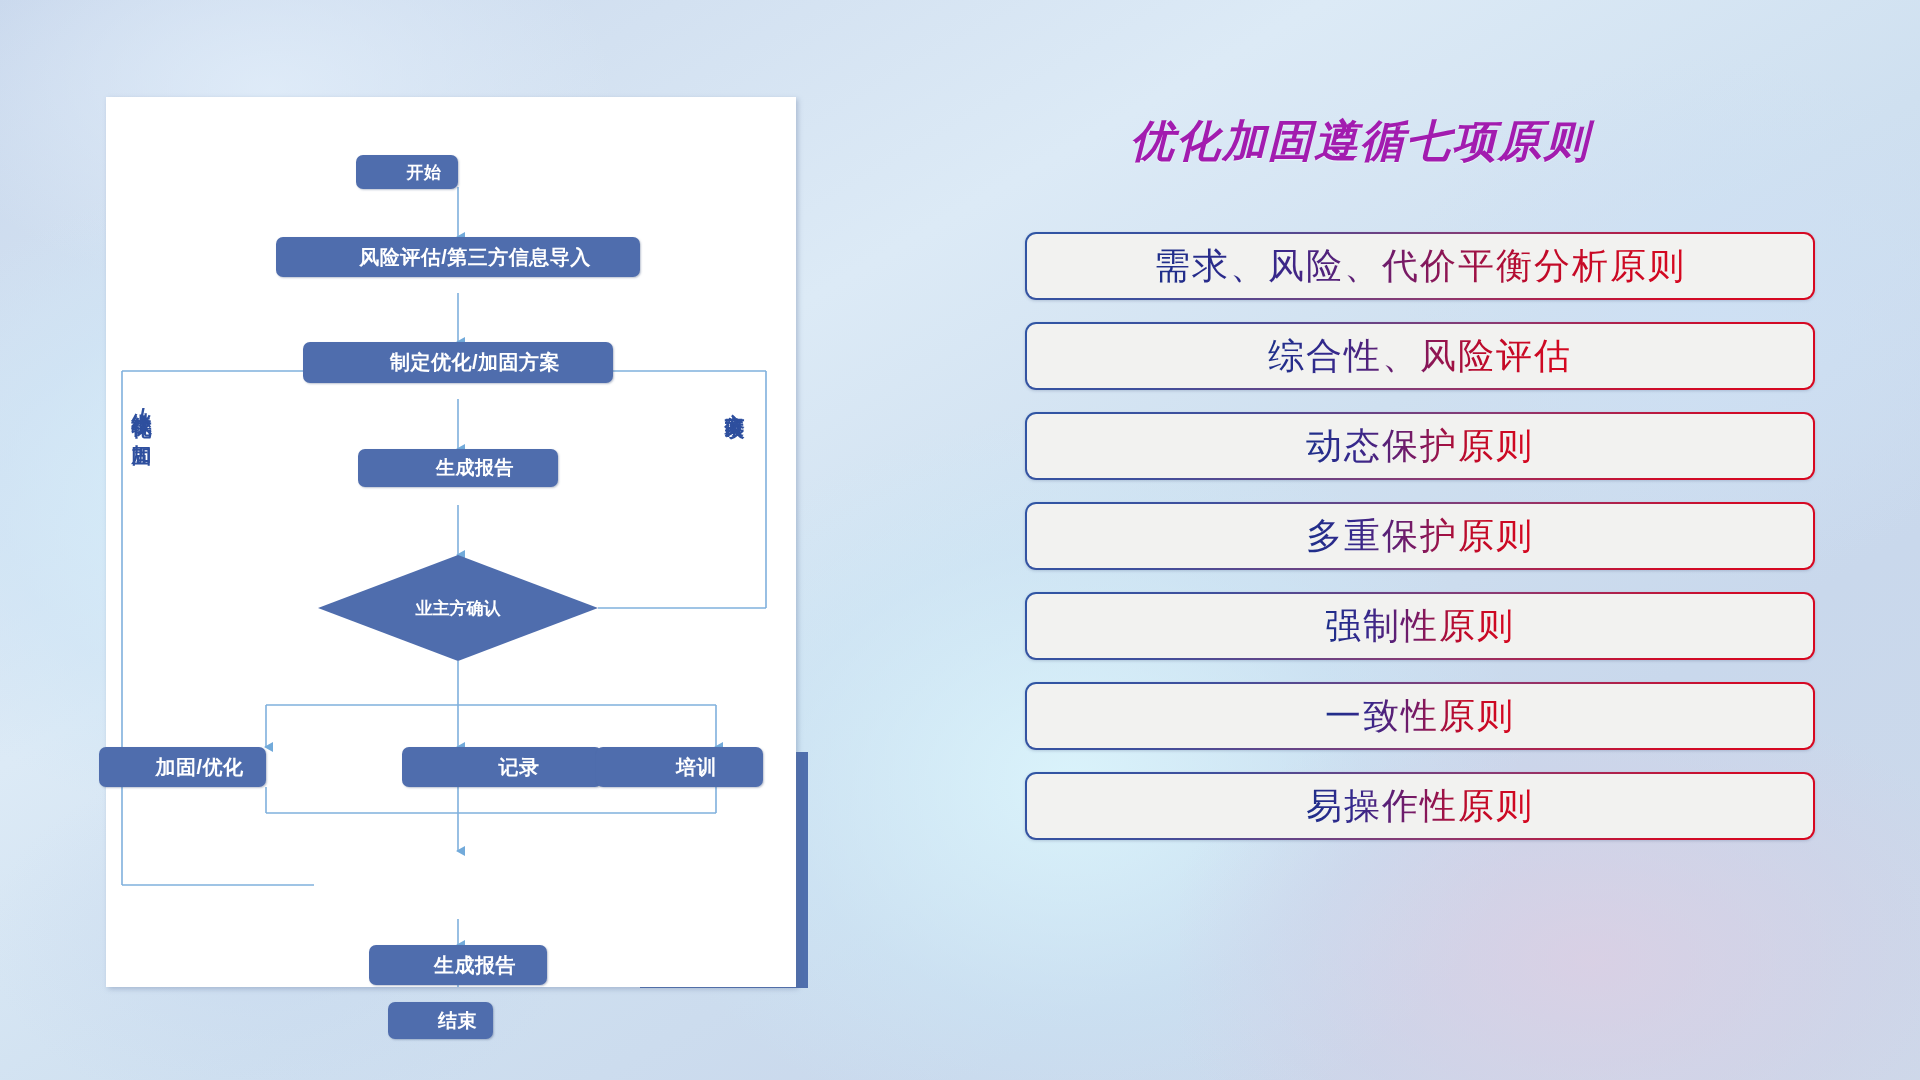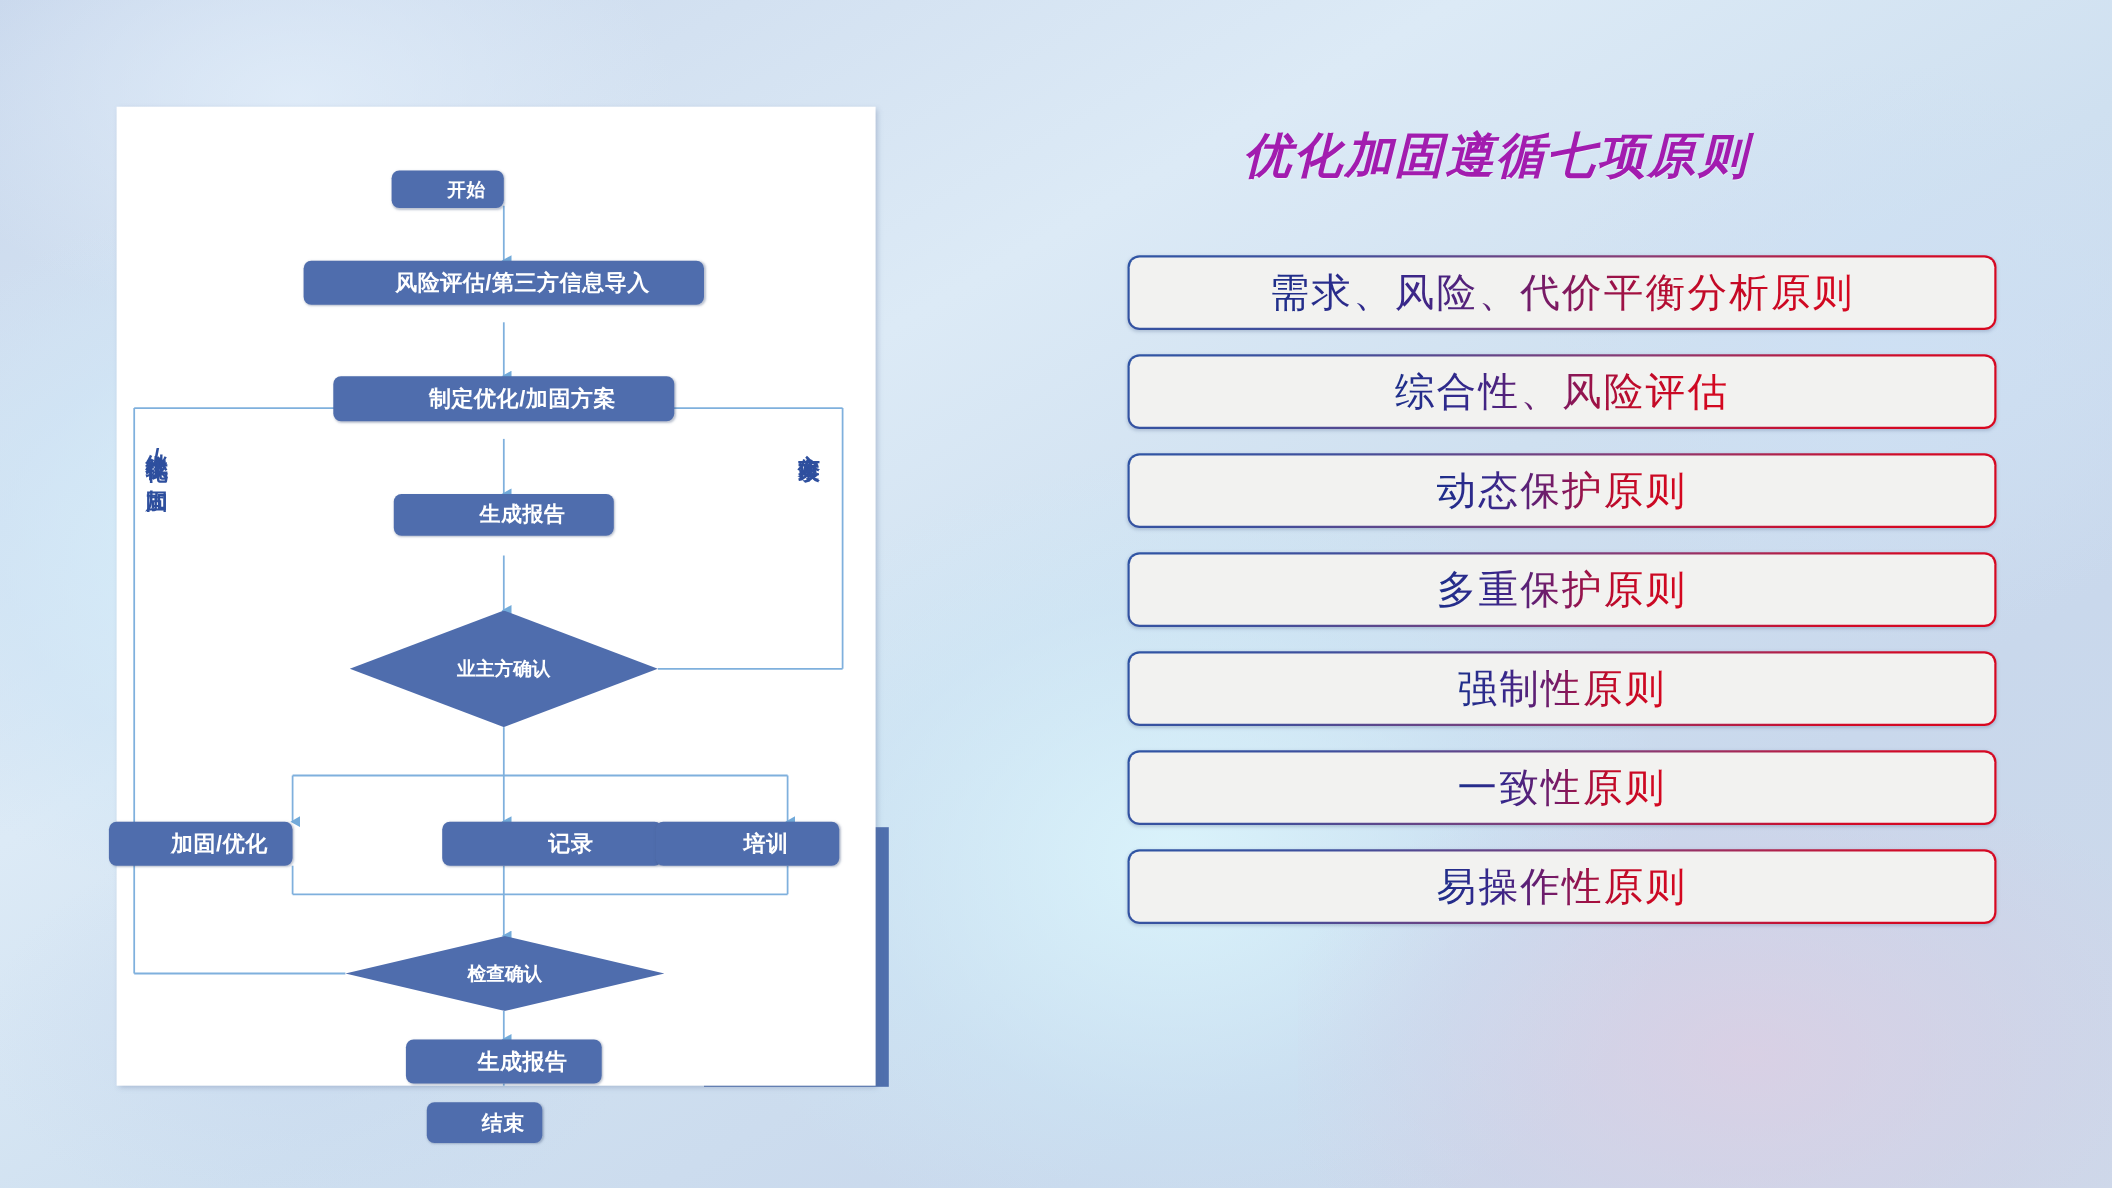--- a/index.html
+++ b/index.html
@@ -200,21 +200,20 @@
   <div class="node" style="left:252px;top:352px;width:200px;height:38px;font-size:19px;">生成报告</div>
 
   <div class="diamond" style="left:212px;top:458px;width:280px;height:106px;font-size:17px;">业主方确认</div>
 
   <div class="node" style="left:-7px;top:650px;width:167px;height:40px;font-size:20px;">加固/优化</div>
 
   <div class="node" style="left:252px;top:650px;width:200px;height:40px;font-size:20px;margin-left:44px;">记录</div>
 
   <div class="node" style="left:490px;top:650px;width:167px;height:40px;font-size:20px;">培训</div>
 
-  <div class="diamond" style="left:208px;top:754px;width:290px;height:68px;font-size:17px;">检查确认</div>
 
   <div class="node" style="left:263px;top:848px;width:178px;height:40px;font-size:20px;">生成报告</div>
 
   <div class="node" style="left:282px;top:905px;width:105px;height:37px;font-size:19px;">结束</div>
 
   <div class="vlabel" style="left:25px;top:300px;font-size:20px;">继续优化/加固</div>
 
   <div class="vlabel" style="left:618px;top:300px;font-size:20px;">方案修改</div>
 </div>
 

